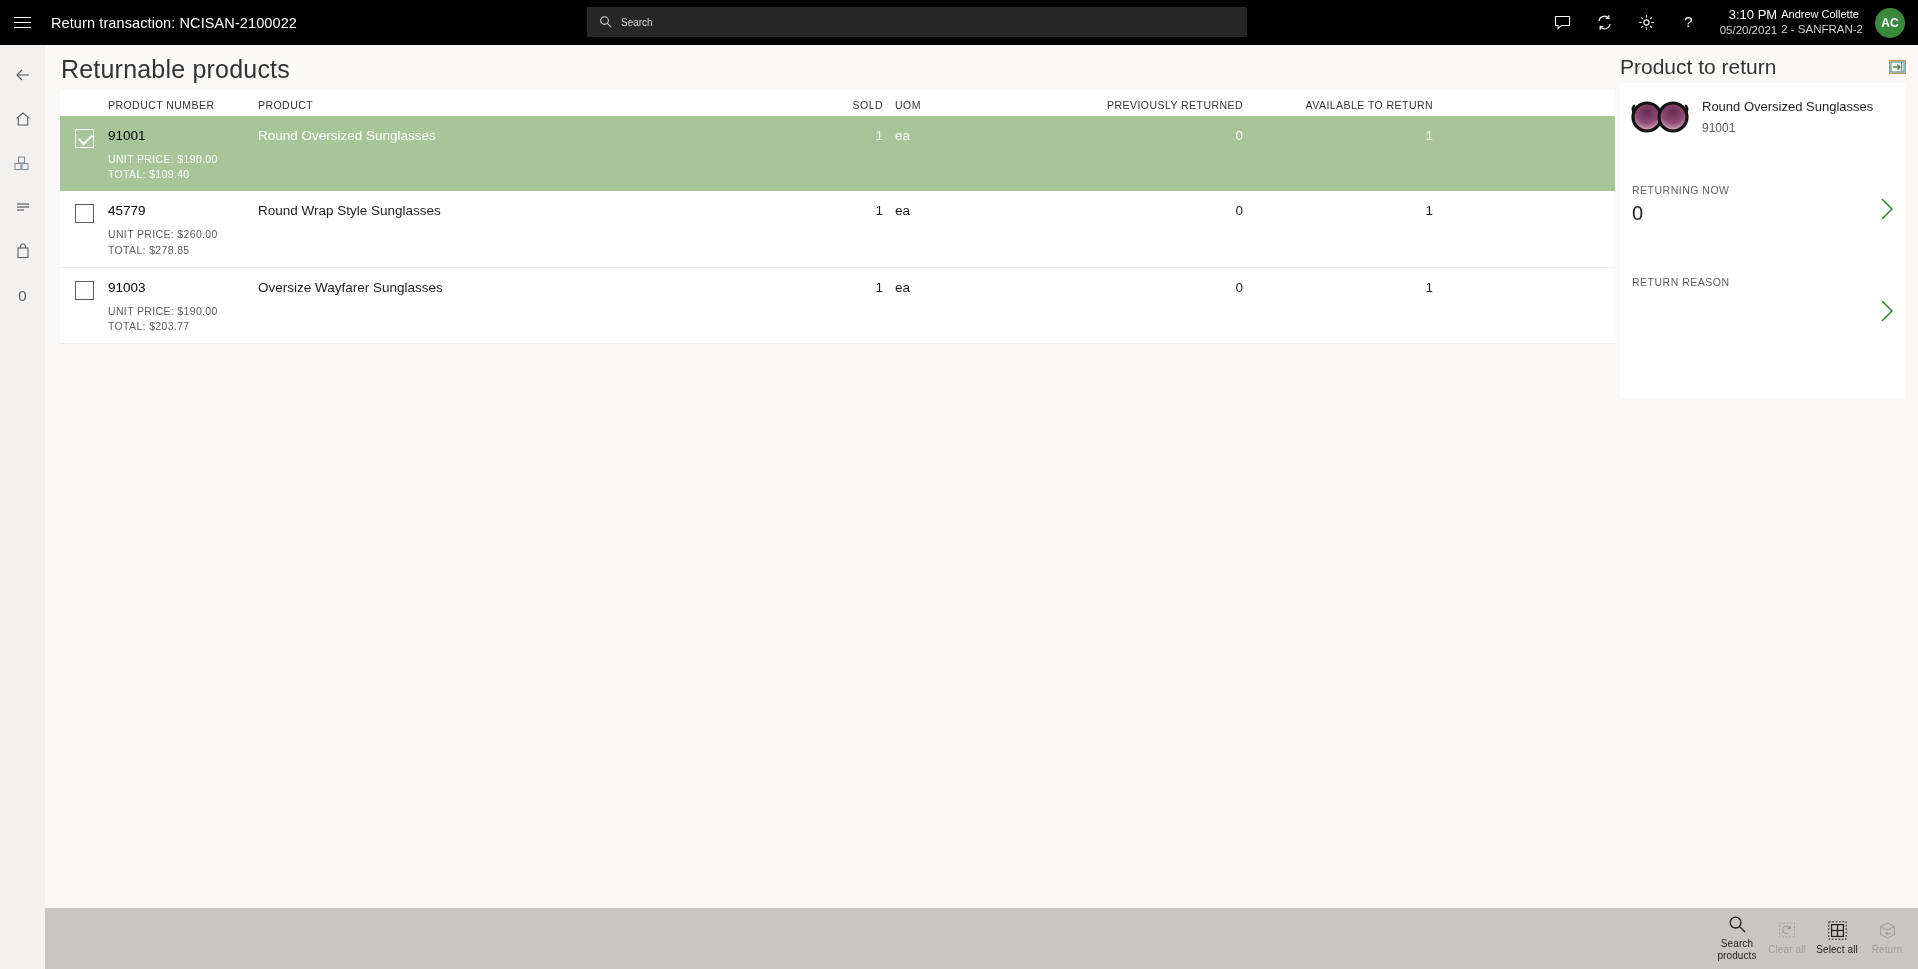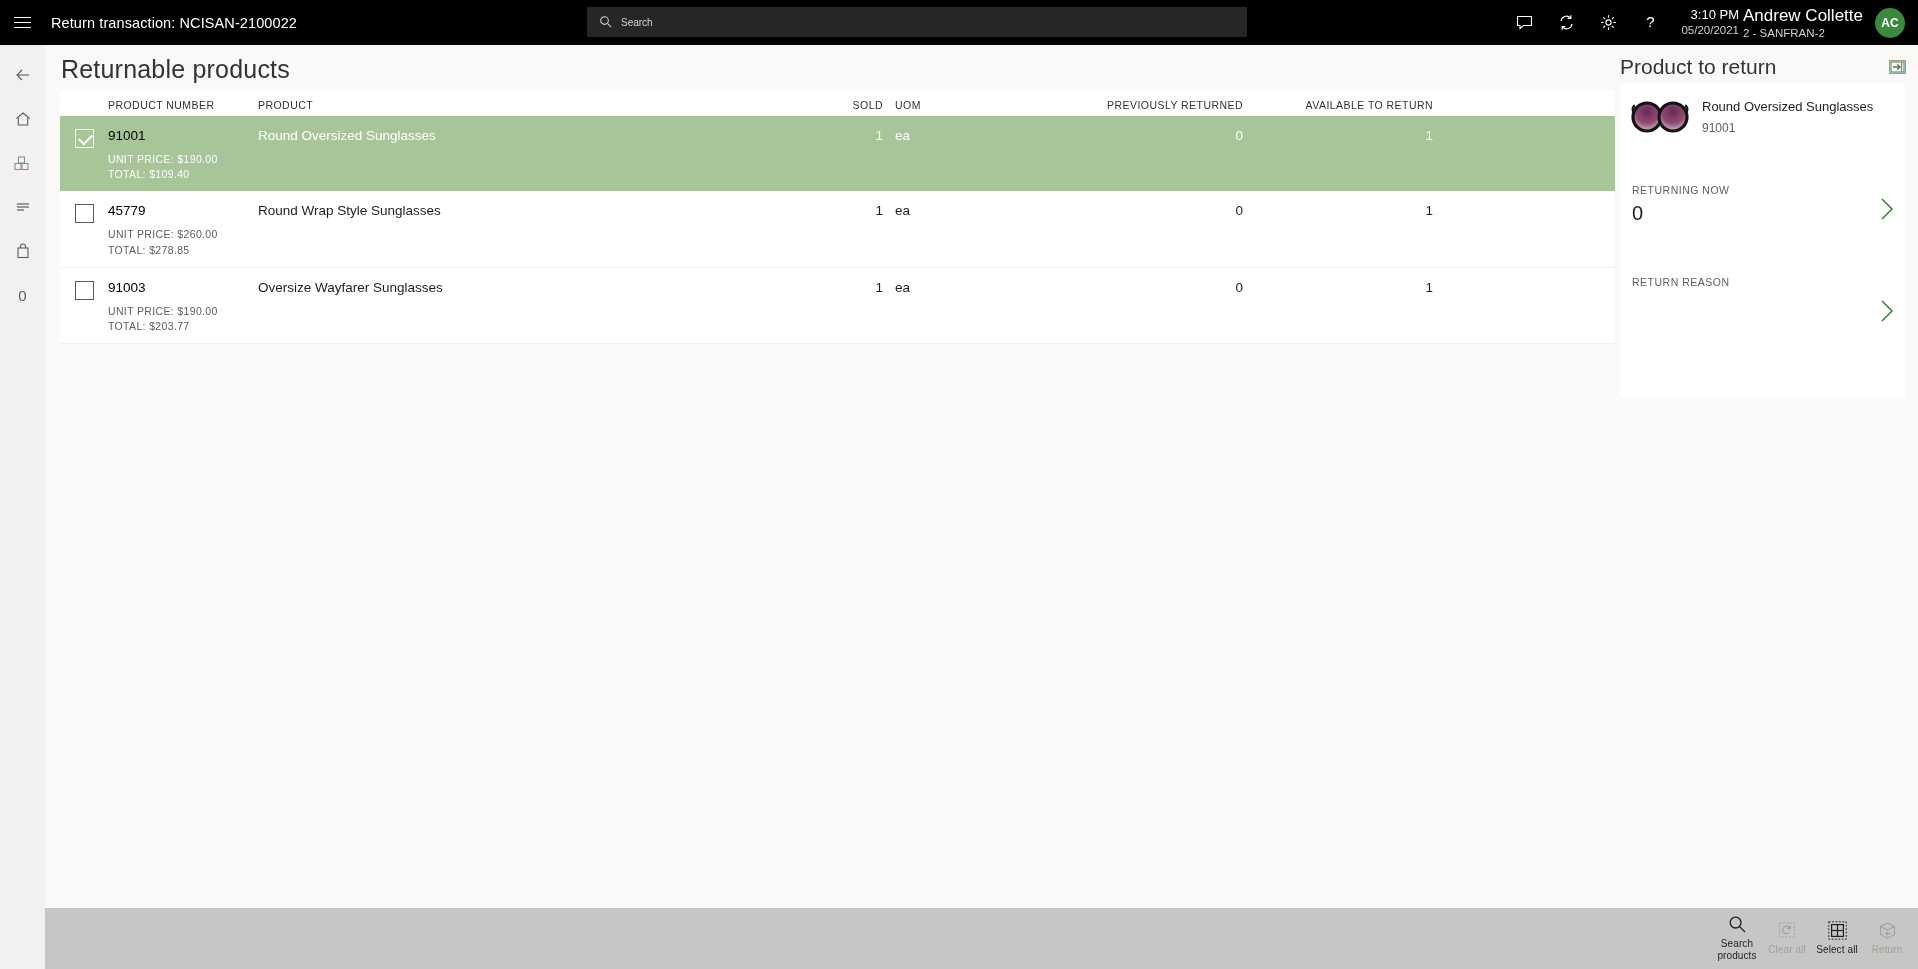--- a/index.html
+++ b/index.html
@@ -52,21 +52,21 @@
     cursor: pointer;
   }
   .tb-icon svg { display: block; }
   .tb-clock {
     text-align: right; color: #ffffff;
     margin-left: 10px; margin-right: 4px; line-height: 1.25;
   }
   .tb-clock .t1 { font-size: 13px; }
   .tb-clock .t2 { font-size: 11.5px; color: #cfcfcf; }
   .tb-user { color: #ffffff; line-height: 1.25; margin-right: 12px; }
-  .tb-user .u1 { font-size: 17px; }
+  .tb-user .u1 { font-size: 11px; }
   .tb-user .u2 { font-size: 11.5px; color: #cfcfcf; }
   .avatar {
     width: 30px; height: 30px; border-radius: 50%;
     background: #3a8a3e; color: #ffffff;
     font-size: 12px; font-weight: bold;
     display: flex; align-items: center; justify-content: center;
     margin-right: 13px; cursor: pointer;
   }
 
   

